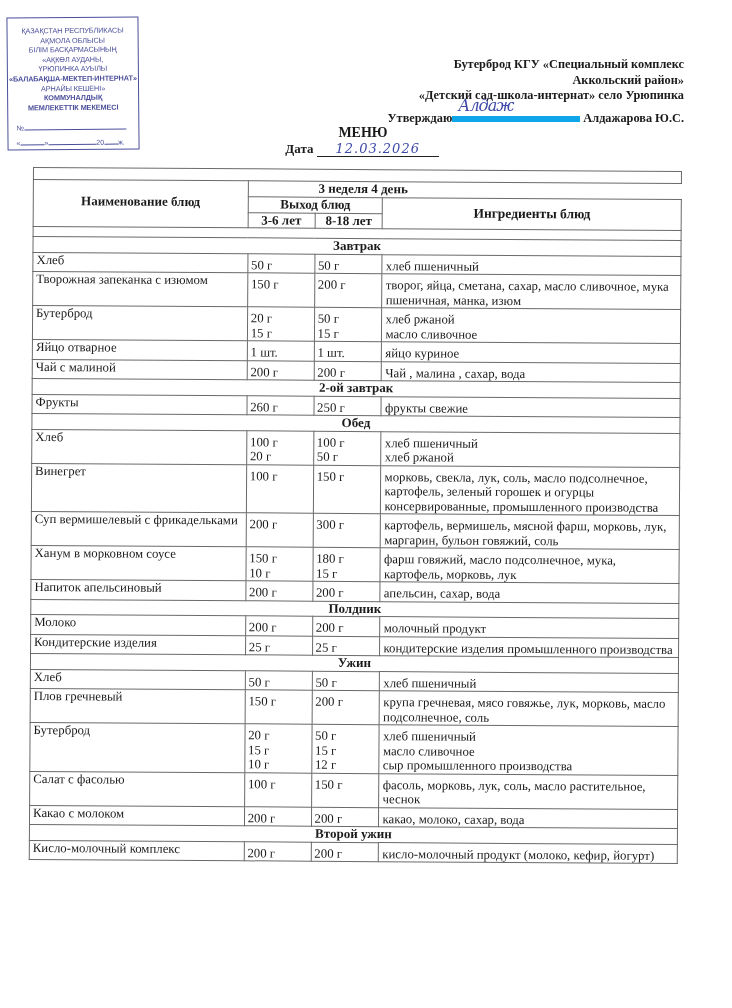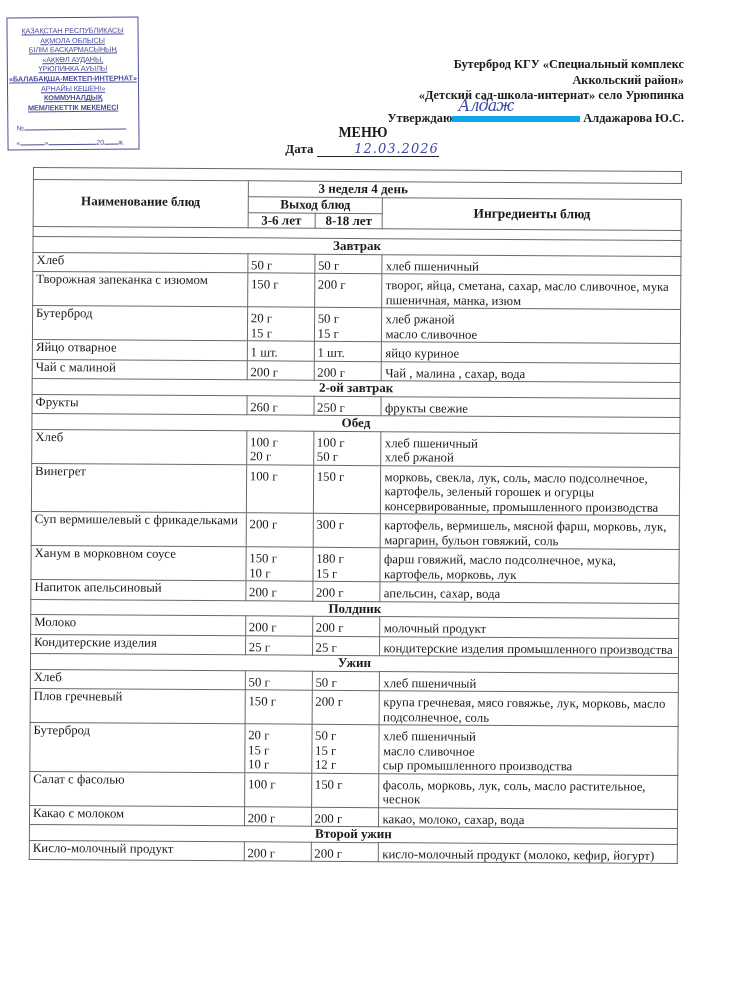--- a/index.html
+++ b/index.html
@@ -7,21 +7,21 @@
     width: 732px; height: 1008px; background: #ffffff; position: relative; overflow: hidden;
     font-family: "Liberation Serif", serif; color: #1a1a1a;
   }
   .stamp {
     position: absolute; left: 7px; top: 17px; width: 132px; height: 133px;
     border: 1.5px solid #4b4f9a; color: #4b4f9a;
     font-family: "Liberation Sans", sans-serif; font-size: 7.3px; line-height: 9.6px;
     text-align: center; box-sizing: border-box; padding-top: 8px;
     transform: rotate(-0.5deg);
   }
-  .stamp .line { display: block; white-space: nowrap; letter-spacing: -0.1px; text-decoration: underline; }
+  .stamp .line { display: block; white-space: nowrap; letter-spacing: -0.1px; }
   .stamp .line.bold { font-weight: bold; }
   .stamp .num-row { position: absolute; left: 8px; top: 104px; width: 116px; text-align: left; font-size: 7px; }
   .stamp .num-row .u { display: inline-block; width: 102px; border-bottom: 1px solid #4b4f9a; height: 7px; }
   .stamp .date-row { position: absolute; left: 8px; top: 120px; width: 118px; text-align: left; font-size: 7px; white-space: nowrap; }
   .stamp .date-row .u1 { display: inline-block; width: 24px; border-bottom: 1px solid #4b4f9a; height: 6px; }
   .stamp .date-row .u2 { display: inline-block; width: 48px; border-bottom: 1px solid #4b4f9a; height: 6px; }
   .stamp .date-row .u3 { display: inline-block; width: 14px; border-bottom: 1px solid #4b4f9a; height: 6px; }
 
   .approval {
     position: absolute; right: 48px; top: 57px; text-align: right;
@@ -32,21 +32,21 @@
   .approval .sign-line { display: inline-block; width: 128px; border-bottom: 6px solid #0ea5e9; height: 12px; vertical-align: baseline; position: relative; }
   .approval .signature {
     position: absolute; left: 6px; top: -6px; font-family: "DejaVu Serif", serif; font-style: italic;
     font-weight: normal; color: #3d4aa8; font-size: 16px; letter-spacing: -1px;
   }
   .title-block { position: absolute; left: 0; top: 125px; width: 732px; text-align: center; }
   .title-block .menu-title { font-weight: bold; font-size: 14px; margin-left: -6px; }
   .title-block .date-row { font-weight: bold; font-size: 13px; margin-top: 0px; margin-left: -8px; }
   .title-block .date-val {
     display: inline-block; width: 122px; border-bottom: 1px solid #222; font-weight: normal;
-    font-family: "DejaVu Serif", serif; font-style: italic; color: #3d4aa8; font-size: 13px; letter-spacing: 1px; text-align: right;
+    font-family: "DejaVu Serif", serif; font-style: italic; color: #3d4aa8; font-size: 13px; letter-spacing: 1px;
   }
 
   table.menu {
     position: absolute; left: 33px; top: 167px; width: 649px; border-collapse: collapse;
     font-family: "Liberation Serif", serif; font-size: 12.8px; line-height: 14.5px;
     transform: rotate(0.35deg); transform-origin: left top;
   }
   table.menu td, table.menu th { border: 1px solid #6a6a6a; padding: 0 3px; vertical-align: top; }
   table.menu th { font-weight: bold; font-size: 13px; text-align: center; vertical-align: middle; }
   col.c1 { width: 215px; } col.c2 { width: 67px; } col.c3 { width: 68px; } col.c4 { width: 299px; }
@@ -365,21 +365,21 @@
           <span class="ml">200 г</span>
         </td>
         <td class="ingr offset">
           <span class="ml">какао, молоко, сахар, вода</span>
         </td>
       </tr>
       <tr class="section">
         <td colspan="4">Второй ужин</td>
       </tr>
       <tr>
-        <td class="dish">Кисло-молочный продукт</td>
+        <td class="dish">Кисло-молочный комплекс</td>
         <td class="qty offset">
           <span class="ml">200 г</span>
         </td>
         <td class="qty offset">
           <span class="ml">200 г</span>
         </td>
         <td class="ingr offset">
           <span class="ml">кисло-молочный продукт (молоко, кефир, йогурт)</span>
         </td>
       </tr>

